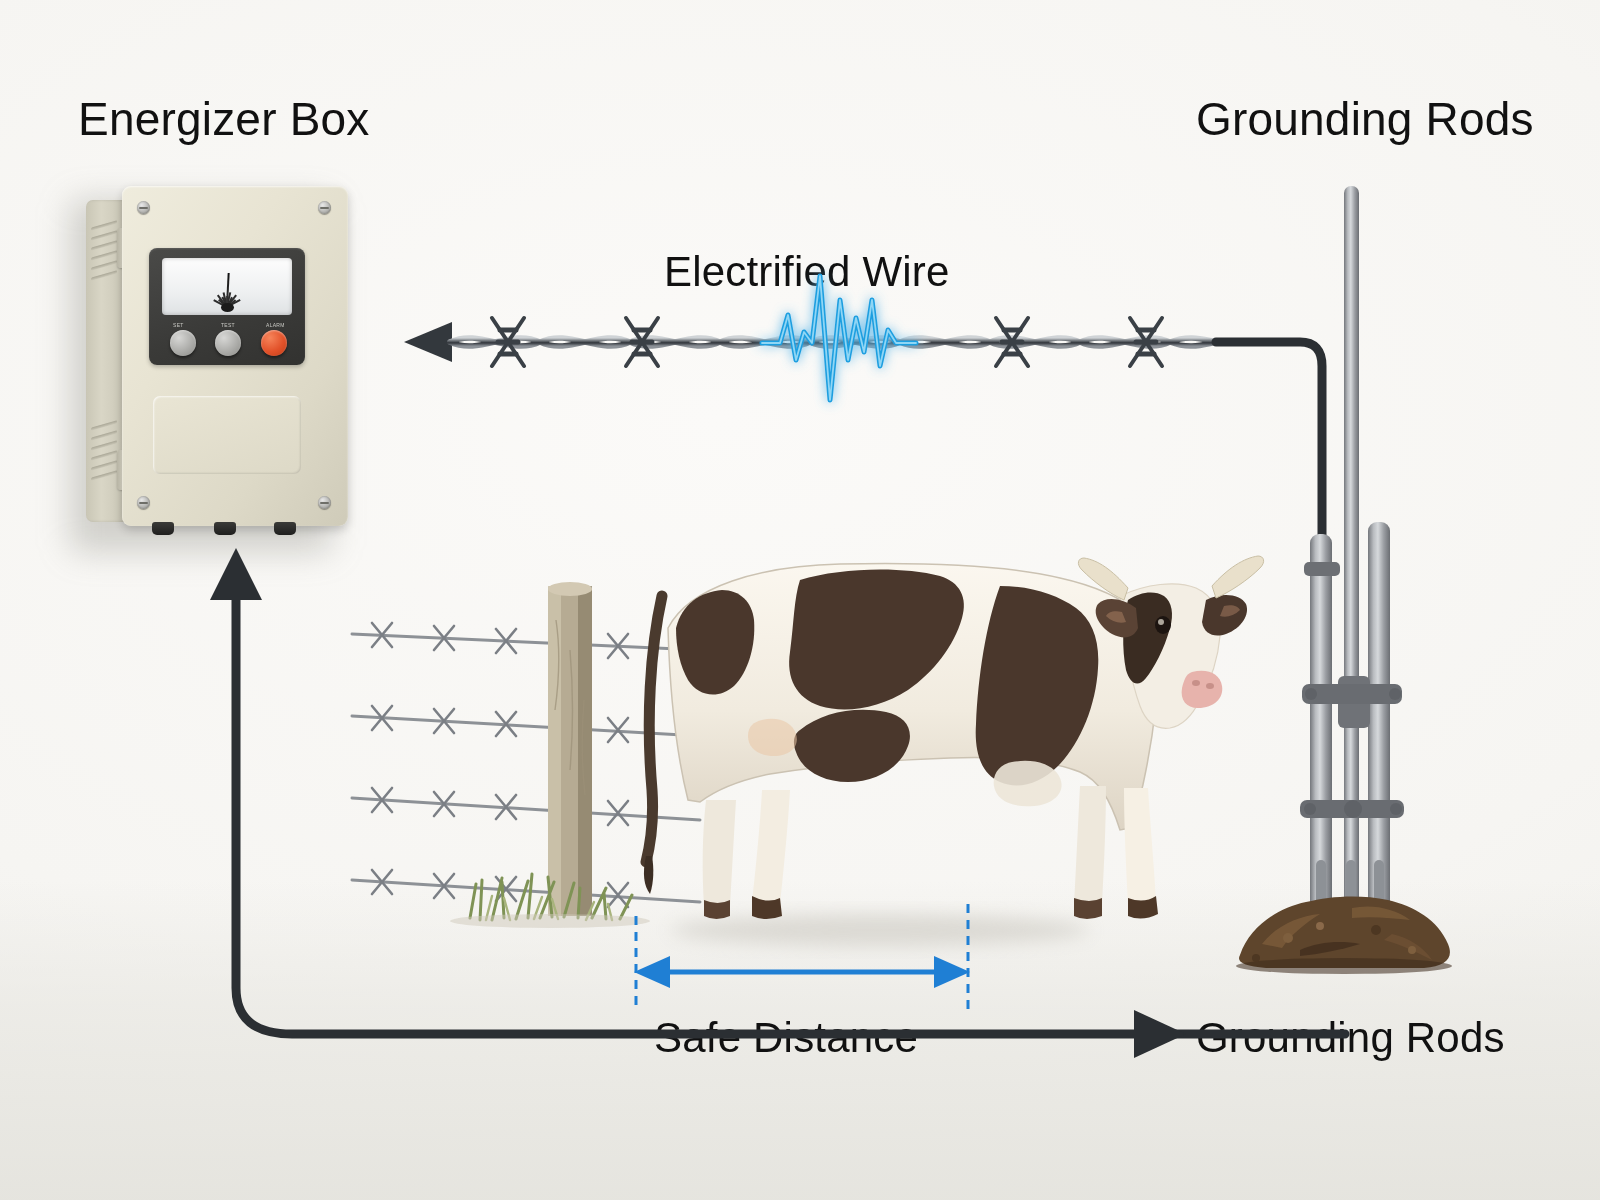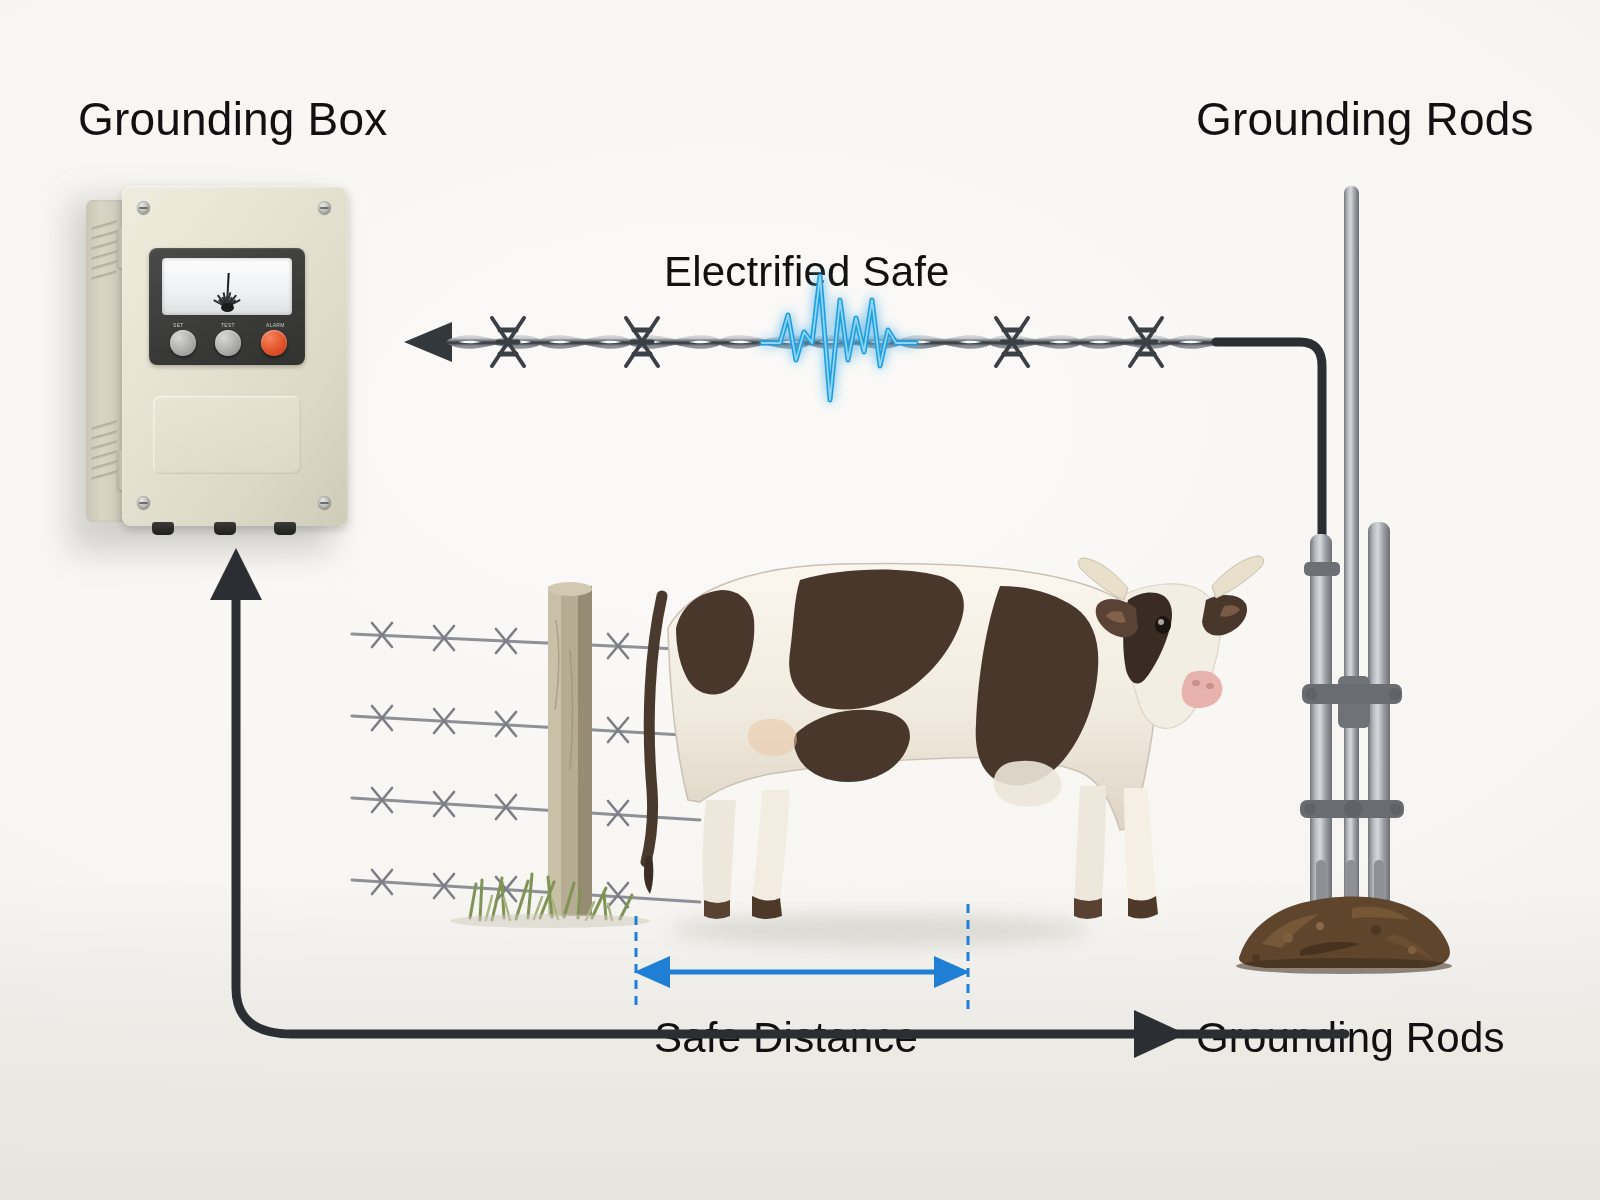--- a/index.html
+++ b/index.html
@@ -186,25 +186,25 @@
   svg { overflow: visible; }
 </style>
 </head>
 <body>
 
 <div id="stage">
 
   <div id="bg"></div>
   <div id="bg-floor"></div>
 
-  <div class="label label-xl" style="left:78px; top:92px;">Grounding Box</div>
+  <div class="label label-xl" style="left:78px; top:92px;">Energizer Box</div>
 
   <div class="label label-xl" style="left:1196px; top:92px;">Grounding Rods</div>
 
-  <div class="label label-lg" style="left:664px; top:248px;">Electrified Safe</div>
+  <div class="label label-lg" style="left:664px; top:248px;">Electrified Wire</div>
 
   <div class="label label-lg" style="left:654px; top:1014px;">Safe Distance</div>
 
   <div class="label label-lg" style="left:1196px; top:1014px;">Grounding Rods</div>
 
   <div id="energizer">
     <div id="eb-shadow"></div>
 
     <div id="eb-side">
       <div class="vent" style="top:24px;"></div>

